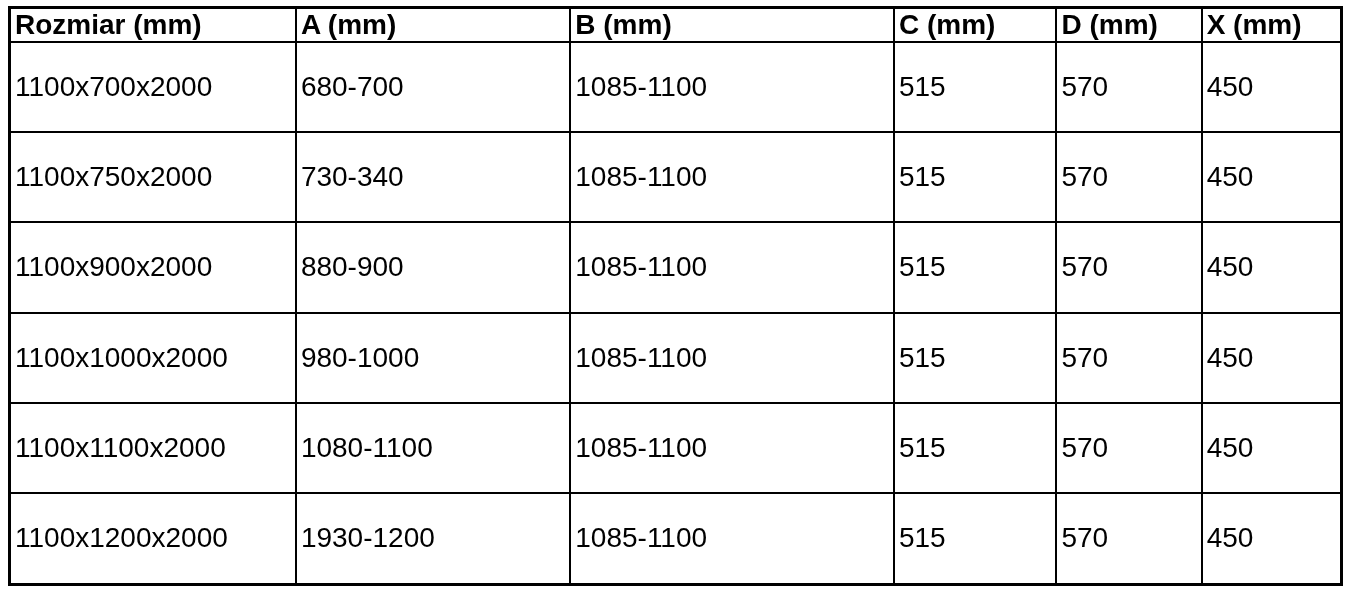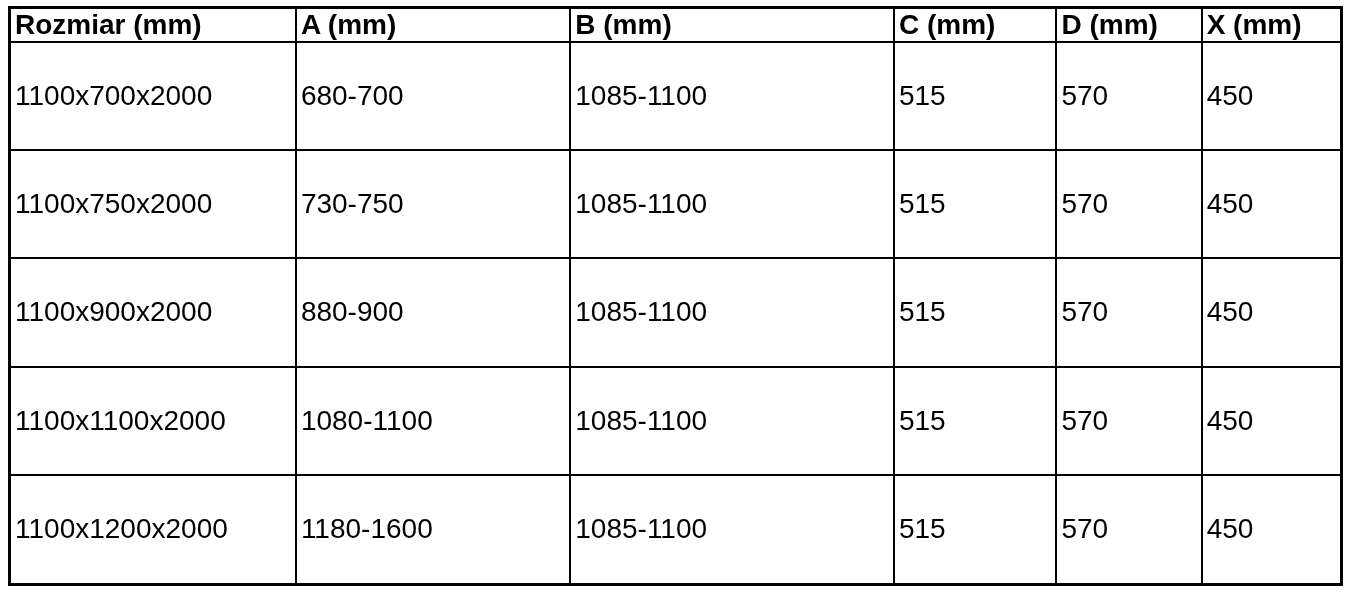--- a/index.html
+++ b/index.html
@@ -82,45 +82,53 @@
         <tr>
           <td>1100x700x2000</td>
           <td>680-700</td>
           <td>1085-1100</td>
           <td>515</td>
           <td>570</td>
           <td>450</td>
         </tr>
         <tr>
           <td>1100x750x2000</td>
-          <td>730-750</td>
+          <td>730-340</td>
           <td>1085-1100</td>
           <td>515</td>
           <td>570</td>
           <td>450</td>
         </tr>
         <tr>
           <td>1100x900x2000</td>
           <td>880-900</td>
+          <td>1085-1100</td>
+          <td>515</td>
+          <td>570</td>
+          <td>450</td>
+        </tr>
+        <tr>
+          <td>1100x1000x2000</td>
+          <td>980-1000</td>
           <td>1085-1100</td>
           <td>515</td>
           <td>570</td>
           <td>450</td>
         </tr>
         <tr>
           <td>1100x1100x2000</td>
           <td>1080-1100</td>
           <td>1085-1100</td>
           <td>515</td>
           <td>570</td>
           <td>450</td>
         </tr>
         <tr>
           <td>1100x1200x2000</td>
-          <td>1180-1600</td>
+          <td>1930-1200</td>
           <td>1085-1100</td>
           <td>515</td>
           <td>570</td>
           <td>450</td>
         </tr>
       </tbody>
   </table>
 </div>
 
 </body></html>

